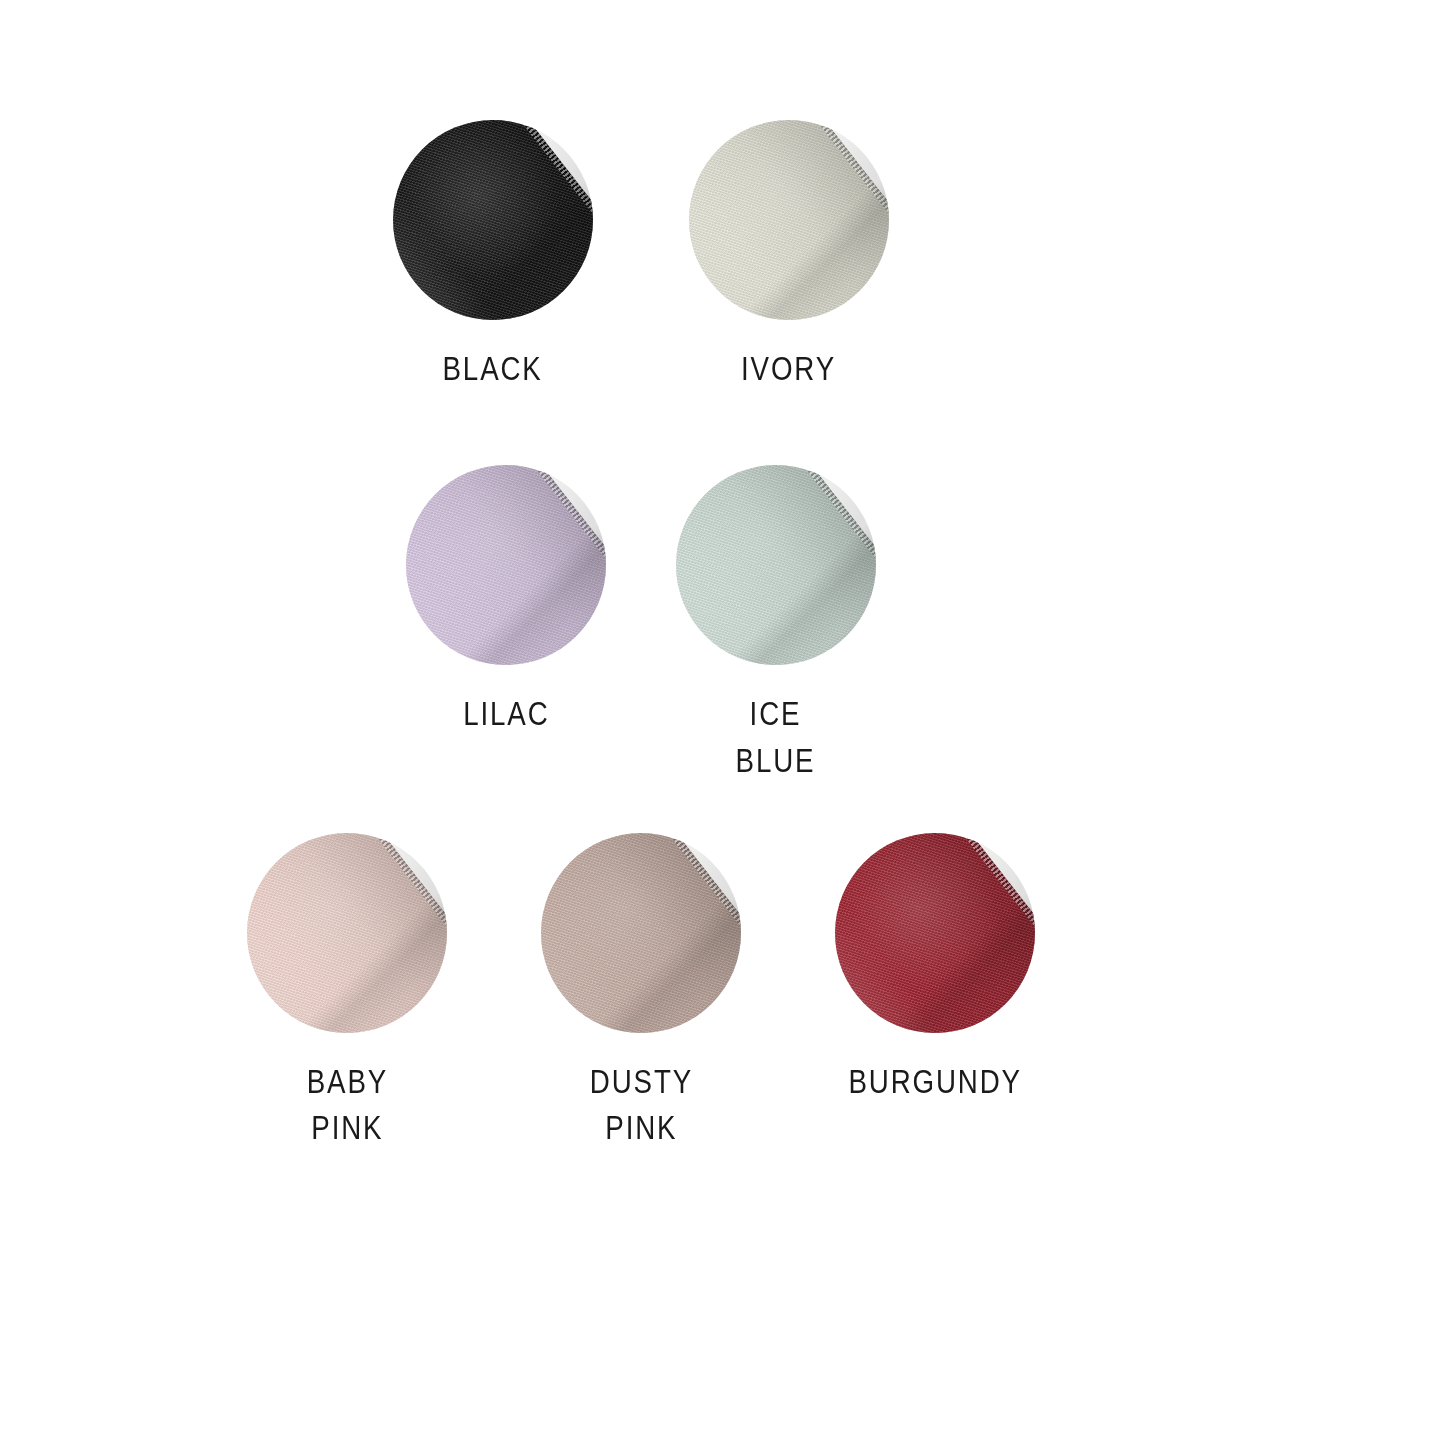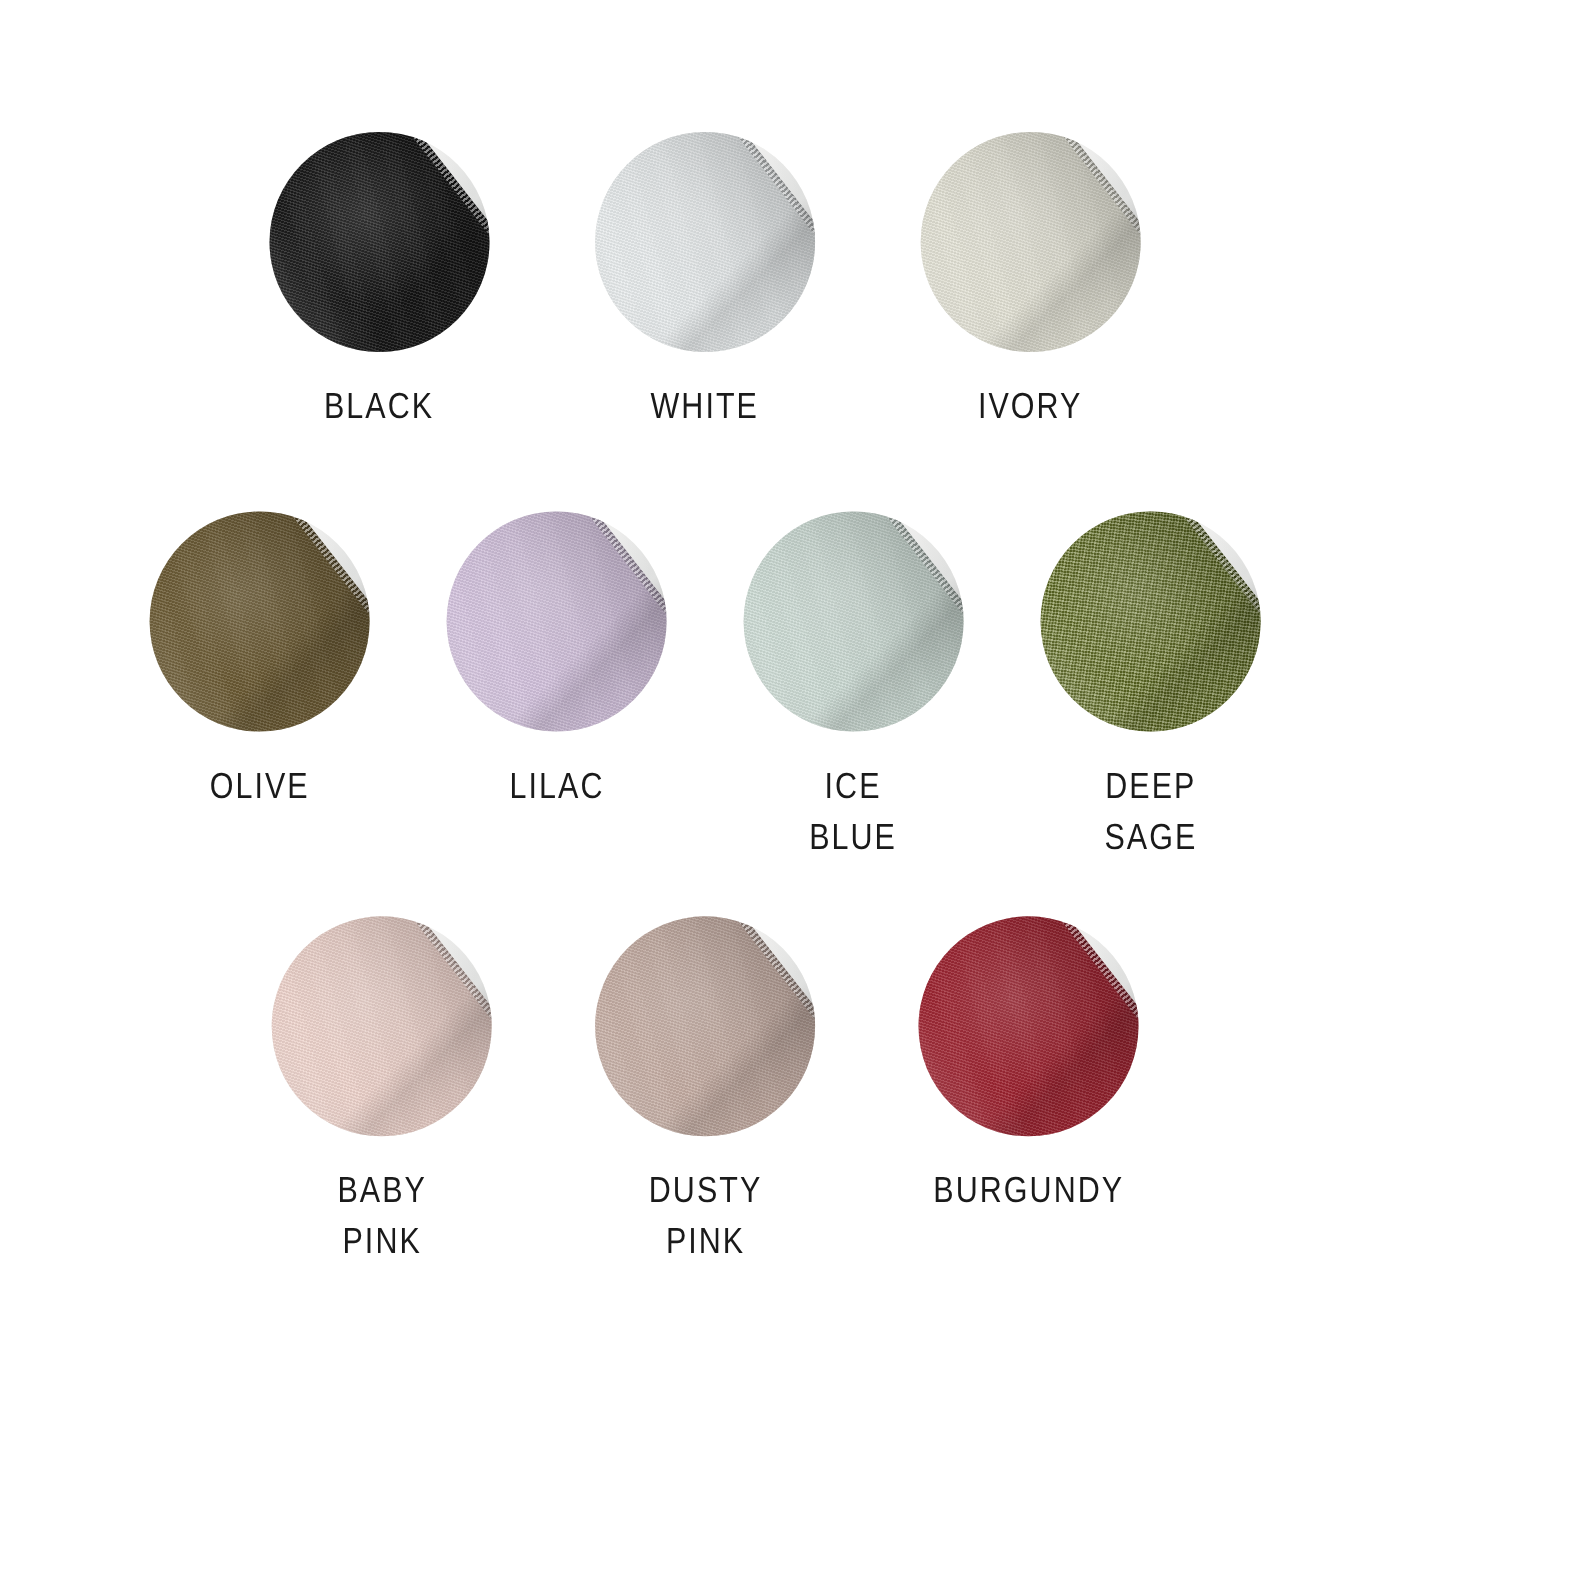--- a/index.html
+++ b/index.html
@@ -211,65 +211,35 @@
             <div class="ribbon-edge right"></div>
           </div>
           <div class="disc-shadow"></div>
           <div class="disc-vignette"></div>
         </div>
         <div class="swatch-label">BLACK</div>
       </div>
       <div class="swatch-cell">
         <div class="swatch-disc">
           <div class="disc-bg"></div>
-          <div class="ribbon" style="background-color: rgb(233, 237, 238);">
-            <div class="ribbon-weave"></div>
-            <div class="ribbon-weave2"></div>
-            <div class="ribbon-sheen"></div>
-            <div class="ribbon-edge left"></div>
-            <div class="ribbon-edge right"></div>
-          </div>
-          <div class="disc-shadow"></div>
-          <div class="disc-vignette"></div>
-        </div>
-        <div class="swatch-label">WHITE</div>
-      </div>
-      <div class="swatch-cell">
-        <div class="swatch-disc">
-          <div class="disc-bg"></div>
           <div class="ribbon" style="background-color: rgb(228, 227, 214);">
             <div class="ribbon-weave"></div>
             <div class="ribbon-weave2"></div>
             <div class="ribbon-sheen"></div>
             <div class="ribbon-edge left"></div>
             <div class="ribbon-edge right"></div>
           </div>
           <div class="disc-shadow"></div>
           <div class="disc-vignette"></div>
         </div>
         <div class="swatch-label">IVORY</div>
       </div>
     </div>
 
   <div class="swatch-row row-2">
-      <div class="swatch-cell">
-        <div class="swatch-disc">
-          <div class="disc-bg"></div>
-          <div class="ribbon" style="background-color: rgb(107, 90, 51);">
-            <div class="ribbon-weave"></div>
-            <div class="ribbon-weave2"></div>
-            <div class="ribbon-sheen"></div>
-            <div class="ribbon-edge left"></div>
-            <div class="ribbon-edge right"></div>
-          </div>
-          <div class="disc-shadow"></div>
-          <div class="disc-vignette"></div>
-        </div>
-        <div class="swatch-label">OLIVE</div>
-      </div>
       <div class="swatch-cell">
         <div class="swatch-disc">
           <div class="disc-bg"></div>
           <div class="ribbon" style="background-color: rgb(214, 197, 224);">
             <div class="ribbon-weave"></div>
             <div class="ribbon-weave2"></div>
             <div class="ribbon-sheen"></div>
             <div class="ribbon-edge left"></div>
             <div class="ribbon-edge right"></div>
           </div>
@@ -287,36 +257,20 @@
             <div class="ribbon-sheen"></div>
             <div class="ribbon-edge left"></div>
             <div class="ribbon-edge right"></div>
           </div>
           <div class="disc-shadow"></div>
           <div class="disc-vignette"></div>
         </div>
         <div class="swatch-label">ICE
 BLUE</div>
       </div>
-      <div class="swatch-cell">
-        <div class="swatch-disc">
-          <div class="disc-bg"></div>
-          <div class="ribbon grid-weave" style="background-color: rgb(107, 122, 38);">
-            <div class="ribbon-weave"></div>
-            <div class="ribbon-weave2"></div>
-            <div class="ribbon-sheen"></div>
-            <div class="ribbon-edge left"></div>
-            <div class="ribbon-edge right"></div>
-          </div>
-          <div class="disc-shadow"></div>
-          <div class="disc-vignette"></div>
-        </div>
-        <div class="swatch-label">DEEP
-SAGE</div>
-      </div>
     </div>
 
   <div class="swatch-row row-3">
       <div class="swatch-cell">
         <div class="swatch-disc">
           <div class="disc-bg"></div>
           <div class="ribbon" style="background-color: rgb(240, 213, 205);">
             <div class="ribbon-weave"></div>
             <div class="ribbon-weave2"></div>
             <div class="ribbon-sheen"></div>

